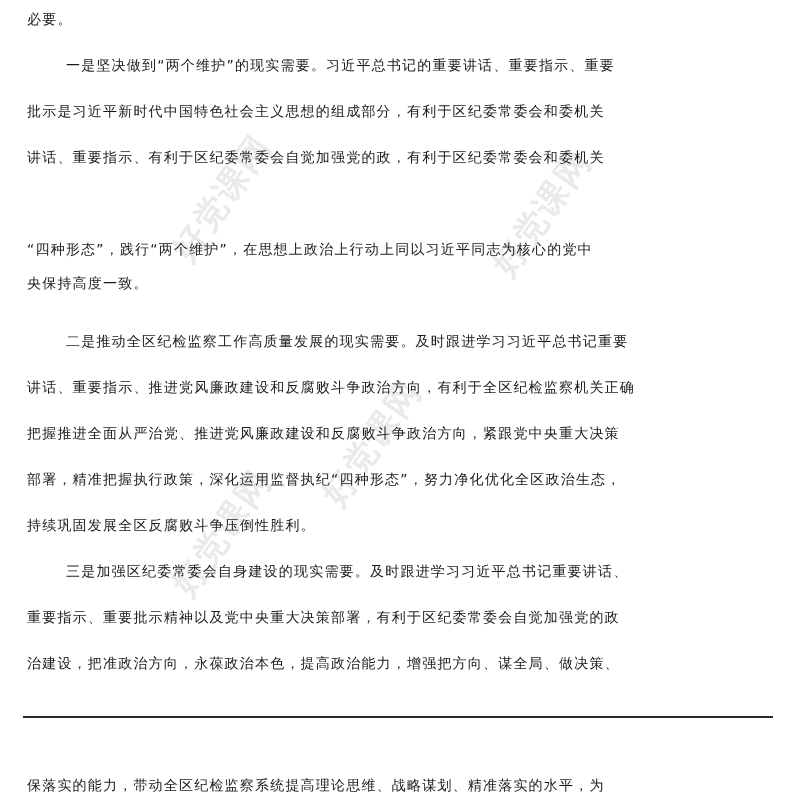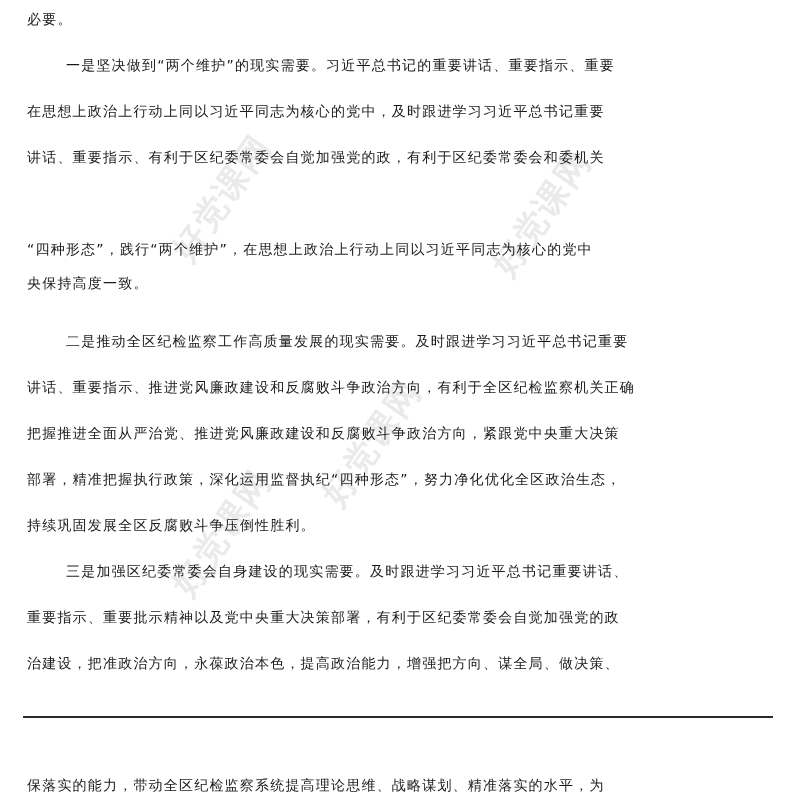--- a/index.html
+++ b/index.html
@@ -62,21 +62,21 @@
 <div class="page">
 
   <div class="watermark" style="left:150px; top:175px;">好党课网</div>
   <div class="watermark" style="left:470px; top:190px;">好党课网</div>
   <div class="watermark" style="left:150px; top:510px;">好党课网</div>
   <div class="watermark" style="left:300px; top:420px;">好党课网</div>
 
   <div class="line" style="top:4px;">必要。</div>
 
   <div class="line indent" style="top:50px;">一是坚决做到“两个维护”的现实需要。习近平总书记的重要讲话、重要指示、重要</div>
-  <div class="line" style="top:96px;">在思想上政治上行动上同以习近平同志为核心的党中，及时跟进学习习近平总书记重要</div>
+  <div class="line" style="top:96px;">批示是习近平新时代中国特色社会主义思想的组成部分，有利于区纪委常委会和委机关</div>
   <div class="line" style="top:142px;">讲话、重要指示、有利于区纪委常委会自觉加强党的政，有利于区纪委常委会和委机关</div>
   <div class="line" style="top:234px;">“四种形态”，践行“两个维护”，在思想上政治上行动上同以习近平同志为核心的党中</div>
   <div class="line" style="top:268px;">央保持高度一致。</div>
 
   <div class="line indent" style="top:326px;">二是推动全区纪检监察工作高质量发展的现实需要。及时跟进学习习近平总书记重要</div>
   <div class="line" style="top:372px;">讲话、重要指示、推进党风廉政建设和反腐败斗争政治方向，有利于全区纪检监察机关正确</div>
   <div class="line" style="top:418px;">把握推进全面从严治党、推进党风廉政建设和反腐败斗争政治方向，紧跟党中央重大决策</div>
   <div class="line" style="top:464px;">部署，精准把握执行政策，深化运用监督执纪“四种形态”，努力净化优化全区政治生态，</div>
   <div class="line" style="top:510px;">持续巩固发展全区反腐败斗争压倒性胜利。</div>
 

